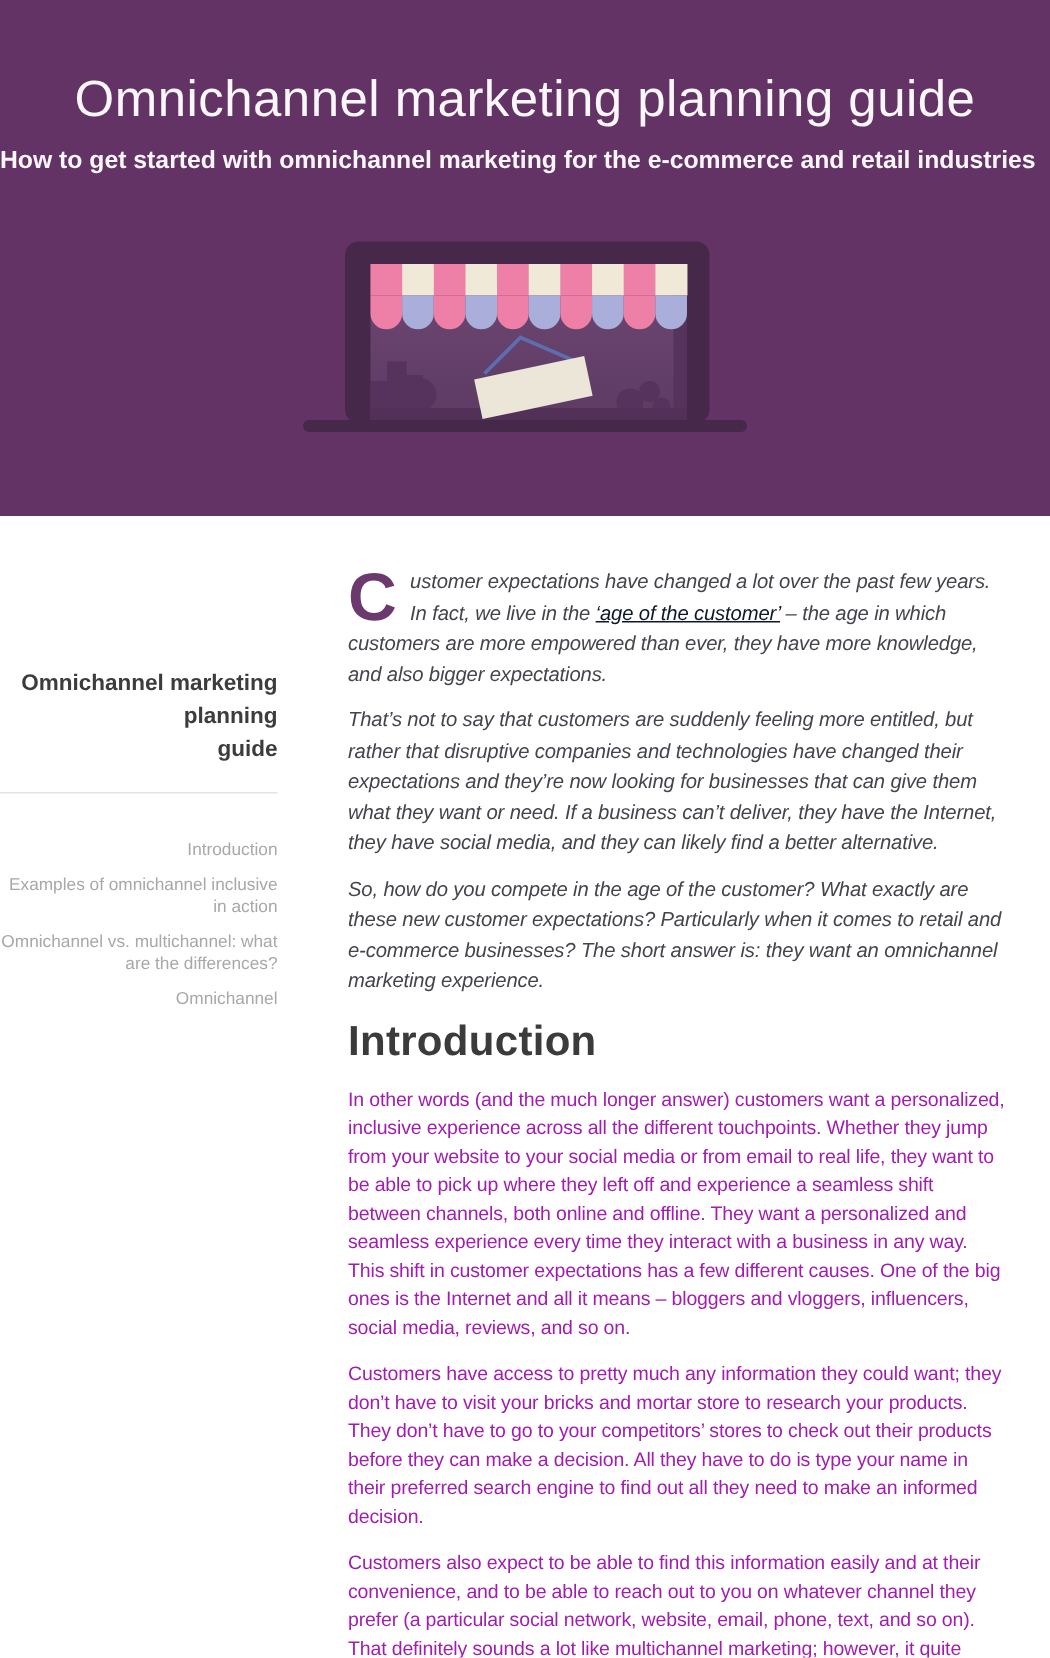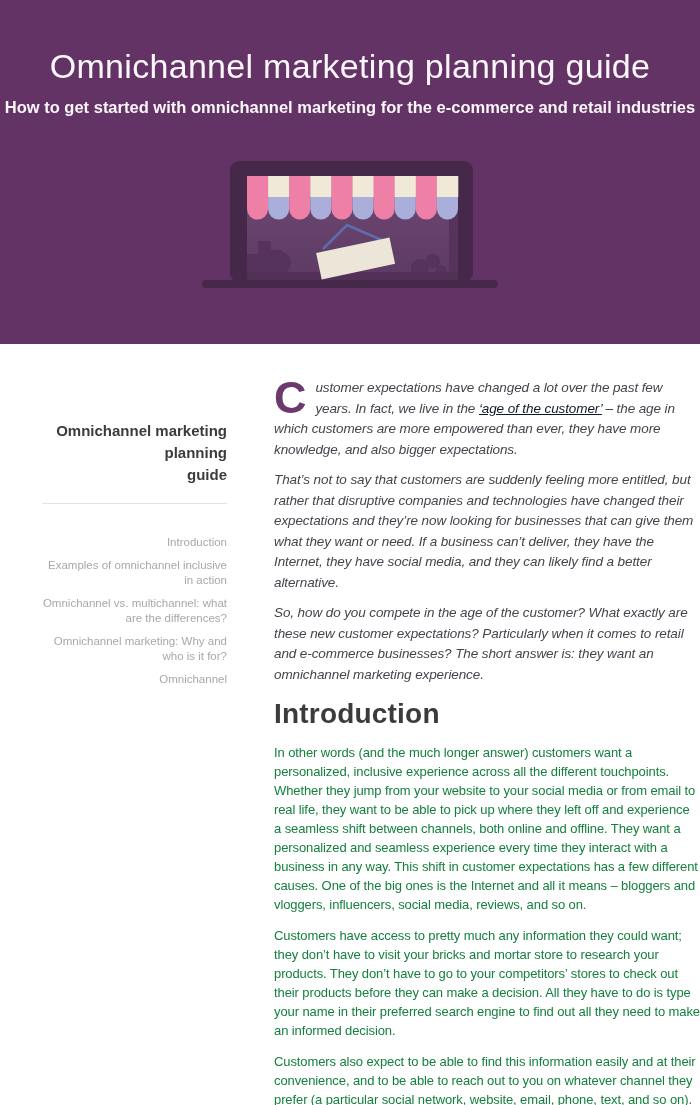--- a/index.html
+++ b/index.html
@@ -14,30 +14,30 @@
   
   .hero {
     height: 344px; background: #623364; position: relative;
   }
   .hero-title {
     margin: 0; padding-top: 47px; text-align: center;
     font-size: 34px; font-weight: 300; letter-spacing: .3px;
     color: #faf6fa;
   }
   .hero-sub {
-    margin: 12px auto 0; text-align: center;
+    margin: 12px auto 0; 
     font-size: 16.5px; font-weight: bold; color: #faf6fa;
   }
   .illu { position: absolute; left: 200px; top: 150px; display: block; }
 
   
   .content { display: flex; align-items: flex-start; }
 
   .sidebar {
-    width: 185px; flex: none; padding-top: 76px; text-align: right; margin-left: 42px;
+    width: 185px; flex: none; padding-top: 101px; text-align: right;
   }
   .sidebar-title {
     font-size: 15px; font-weight: bold; color: #3c3c3c;
     line-height: 22px; white-space: pre-line;
   }
   .sidebar-divider {
     border: none; border-bottom: 1px solid #e4e2e4;
     margin: 17px 0 31px 0;
   }
   .toc-item {
@@ -66,21 +66,21 @@
   }
 
   .section-heading {
     margin: 12px 0 12px 0;
     font-size: 28px; line-height: 34px; font-weight: 600;
     color: #3b3b3b; letter-spacing: .2px;
   }
 
   .body-p {
     font-size: 13px; line-height: 19px; letter-spacing: -0.1px;
-    color: #15803d; margin: 0 0 12px 0;
+    color: #a21caf; margin: 0 0 12px 0;
   }
 </style>
 </head>
 <body>
 
 <header class="hero">
   <h1 class="hero-title">Omnichannel marketing planning guide</h1>
   <div class="hero-sub">How to get started with omnichannel marketing for the e-commerce and retail industries</div>
 
   <svg class="illu" viewBox="200 150 300 142" width="300" height="142" aria-hidden="true">
@@ -143,22 +143,20 @@
   <aside class="sidebar">
     <div class="sidebar-title">Omnichannel marketing planning
 guide</div>
     <hr class="sidebar-divider">
     <nav>
       <div class="toc-item">Introduction</div>
       <div class="toc-item">Examples of omnichannel inclusive
 in action</div>
       <div class="toc-item">Omnichannel vs. multichannel: what
 are the differences?</div>
-      <div class="toc-item">Omnichannel marketing: Why and
-who is it for?</div>
       <div class="toc-item">Omnichannel</div>
     </nav>
   </aside>
 
   <main class="main">
 
     <div class="intro">
       <p>
         <span class="dropcap">C</span><span>ustomer expectations have changed a lot over the past few years. In fact, we live in the </span><a class="inline-link">‘age of the customer’</a><span> – the age in which customers are more empowered than ever, they have more knowledge, and also bigger expectations.</span>
       </p>

